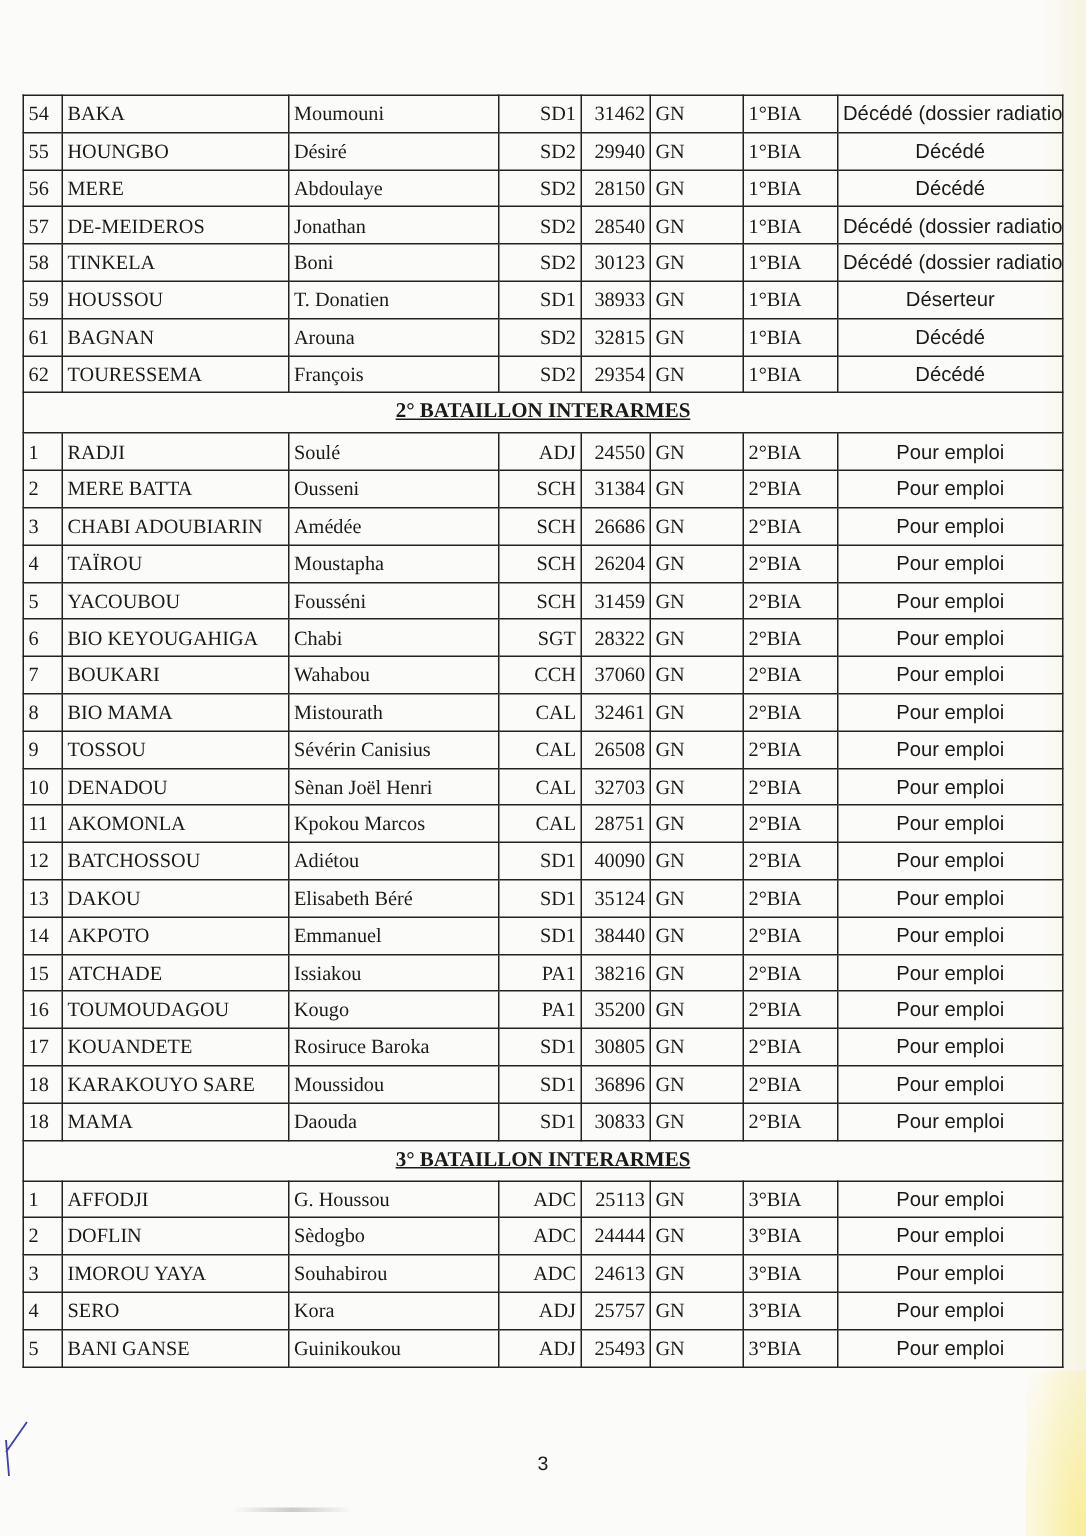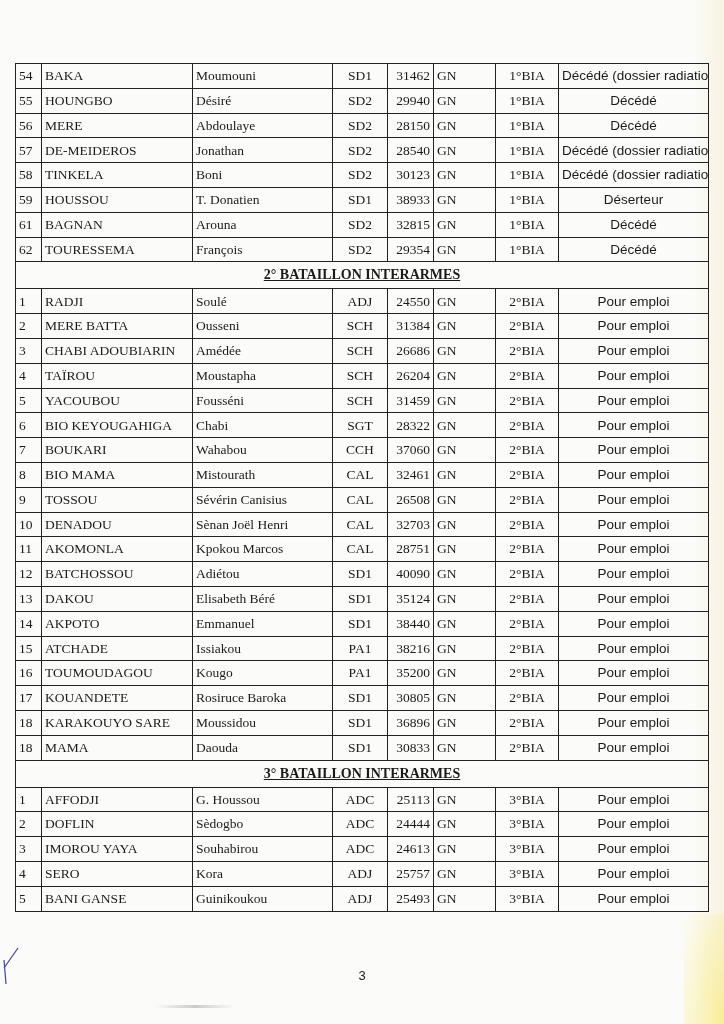--- a/index.html
+++ b/index.html
@@ -29,24 +29,24 @@
     padding: 0 3px;
     height: 23.8px;
     font-size: 13.5px;
     line-height: 1;
     white-space: nowrap;
     overflow: hidden;
   }
   td.num { text-align: left; padding: 0; }
   td.nom { text-transform: none; }
   td.prenom { font-size: 12.5px; }
-  td.grade { text-align: center; }
+  td.grade { text-align: right; }
   td.mle { text-align: right; }
   td.corps { }
-  td.unite { text-align: center; }
+  td.unite { text-align: left; }
   td.obs {
     text-align: center;
     font-family: "Liberation Sans", sans-serif;
     font-size: 9.5px;
     white-space: normal;
     line-height: 1.1;
   }
   tr.section td {
     height: 26px;
     text-align: center;

